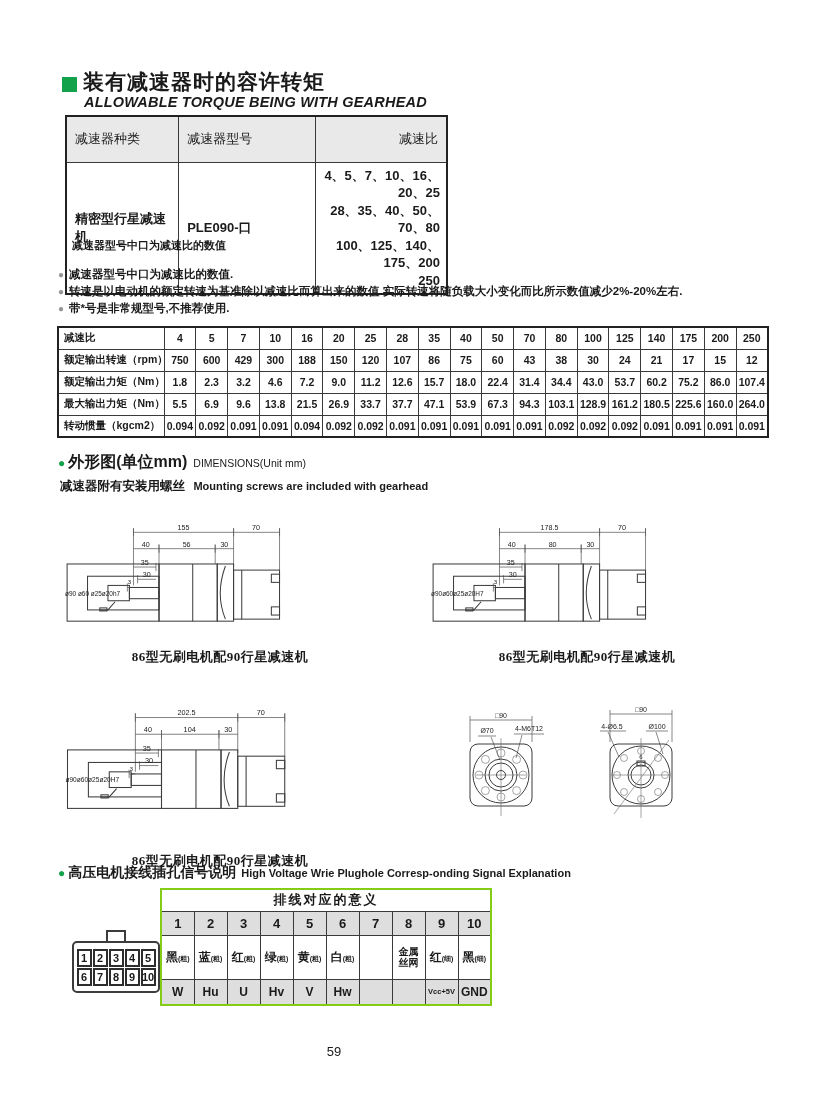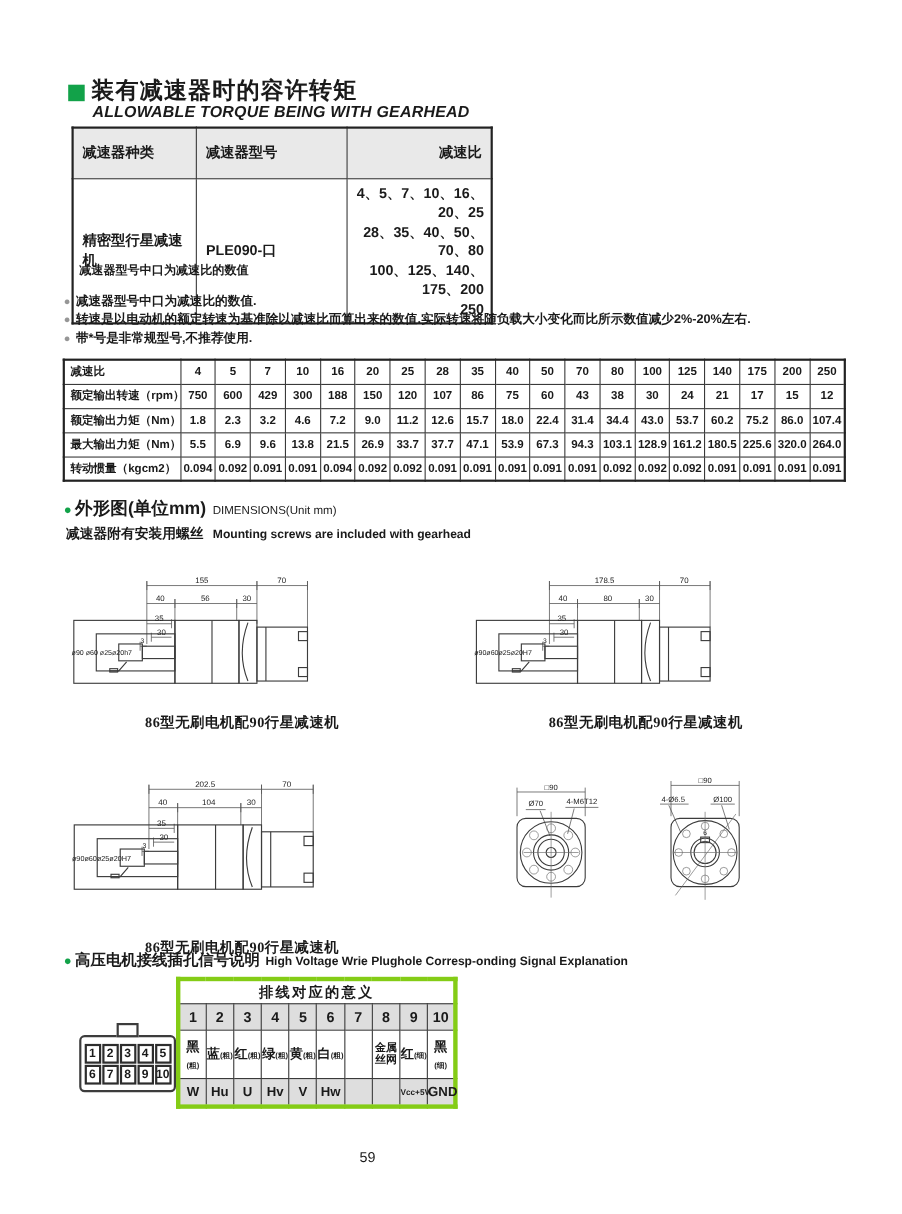--- a/index.html
+++ b/index.html
@@ -11,21 +11,21 @@
   .title-row { left:62px; top:68px; display:flex; align-items:center; }
   .green-sq { width:15px; height:15px; background:#12a249; margin-top:5px; margin-right:6px; }
   .title-zh { font-size:21px; font-weight:bold; letter-spacing:1px; }
   .title-en { left:84px; top:94px; font-size:14.5px; font-weight:bold; letter-spacing:.2px;font-style:italic; }
 
   
   table { border-collapse:collapse; }
   .gh-table { left:65px; top:115px; width:383px; }
   .gh-table td { border:1px solid #3a3a3a; vertical-align:middle; }
   .gh-table { border:2px solid #222; }
-  .gh-head td { background:#e9e9e9; height:46px; font-size:13px; font-weight:700; padding:0 8px; }
+  .gh-head td { background:#e9e9e9; height:46px; font-size:13px; font-weight:400; padding:0 8px; }
   .gh-body td { height:72px; font-size:13px; font-weight:600; padding:0 8px; vertical-align:middle; }
   .gh-c1 { width:119px; } .gh-c2 { width:142px; } .gh-c3 { width:138px; }
   .ra { text-align:right; }
   .ratio-cell { font-size:10.5px; font-weight:600; line-height:1.35; text-align:right; padding:4px 6px !important; }
   .gh-footnote { left:72px; top:238px; font-size:11px; font-weight:600; }
 
   
   .notes { left:58px; top:266px; font-size:11.5px; font-weight:600; line-height:17px; }
   .note-line { display:flex; align-items:center; }
   .bullet-gray { color:#969696; font-size:10px; margin-right:5px; }
@@ -55,21 +55,21 @@
   .dt .sm { font-size:6px; }
   .dt .shaft { font-size:6.3px; text-anchor:start; }
   .caption { font-family:"Liberation Serif", serif; font-size:13px; font-weight:600;
              text-align:center; letter-spacing:.5px; }
 
   
   .wire-head { left:58px; top:864px; display:flex; align-items:baseline; }
   .wire-zh { font-size:14px; font-weight:bold; }
   .wire-en { font-size:11px; font-weight:bold; margin-left:5px; }
 
-  .wire-table { left:160px; top:888px; width:256px; border:4px solid #84cc16; table-layout:fixed; }
+  .wire-table { left:160px; top:888px; width:332px; border:2px solid #84cc16; table-layout:fixed; }
   .wire-table td { border:1px solid #3a3a3a; text-align:center; vertical-align:middle; }
   .wt-title td { height:22px; font-size:13px; font-weight:bold; letter-spacing:2px; }
   .wt-pins td { height:24px; background:#dedede; font-size:13px; font-weight:bold; }
   .wt-colors td { height:44px; background:#fff; font-size:12px; font-weight:bold; }
   .wt-colors td .sub { font-size:7px; font-weight:bold; }
   .wt-colors td.tiny { font-size:10px; line-height:1.15; white-space:normal; padding:0 2px; }
   .wt-signals td { height:26px; background:#dedede; font-size:12px; font-weight:bold; }
   .wt-signals td.tiny { font-size:7.5px; font-weight:bold; }
 
   
@@ -208,21 +208,21 @@
         <td>37.7</td>
         <td>47.1</td>
         <td>53.9</td>
         <td>67.3</td>
         <td>94.3</td>
         <td>103.1</td>
         <td>128.9</td>
         <td>161.2</td>
         <td>180.5</td>
         <td>225.6</td>
-        <td>320.0</td>
+        <td>160.0</td>
         <td>264.0</td>
       </tr>
       <tr>
         <td class="rowlabel">转动惯量（kgcm2）</td>
         <td>0.094</td>
         <td>0.092</td>
         <td>0.091</td>
         <td>0.091</td>
         <td>0.094</td>
         <td>0.092</td>

